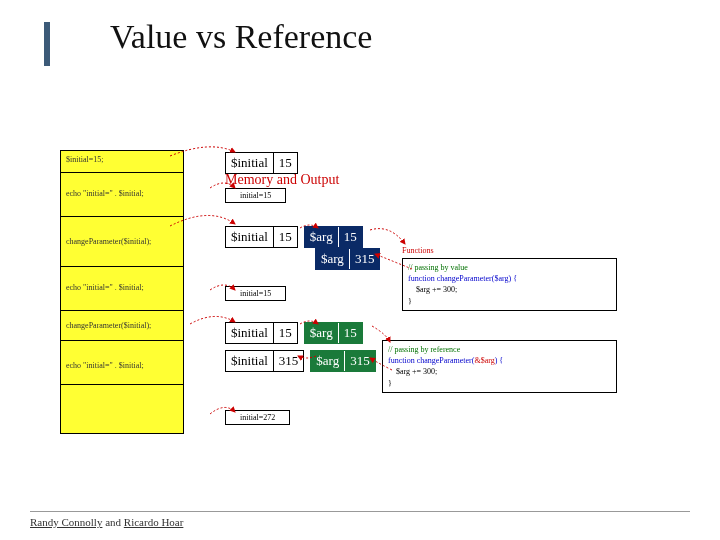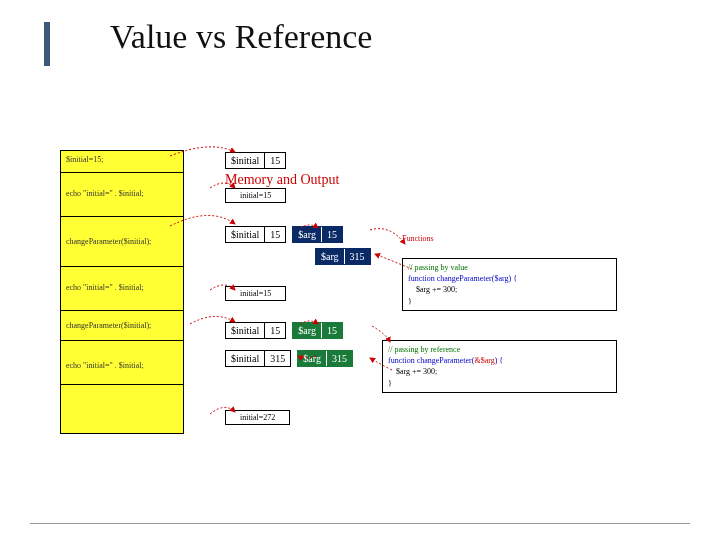--- a/index.html
+++ b/index.html
@@ -7,23 +7,23 @@
   .slide { position: relative; width: 720px; height: 540px; }
   .title-row { display: flex; align-items: flex-start; padding: 18px 0 0 44px; gap: 48px; }
   .title-bar { width: 6px; height: 44px; background: #3c5a78; margin-right: 12px; margin-top: 4px; }
   .title { font-family: "Times New Roman", serif; font-size: 34px; color: #111; }
   .diagram { position: absolute; left: 60px; top: 150px; width: 600px; }
   .code-col { position: absolute; left: 0; top: 0; width: 124px; background: #ffff33; border: 1px solid #000; }
   .code-line { font-family: "Comic Sans MS", cursive; font-size: 8px; color: #333; padding: 4px 5px; border-bottom: 1px solid #000; white-space: pre; line-height: 1.2; }
   .code-line:last-child { border-bottom: none; }
   .mem-col { position: absolute; left: 165px; top: 0; width: 280px; }
   .mem-label { position: absolute; left: 0; top: -15px; font-family: "Comic Sans MS", cursive; font-size: 14px; color: #c00; margin-top: 37px; }
-  .func-label { position: absolute; left: 342px; top: 84px; font-family: "Comic Sans MS", cursive; font-size: 8px; color: #c00; }
+  .func-label { position: absolute; left: 342px; top: 96px; font-family: "Comic Sans MS", cursive; font-size: 8px; color: #c00; }
   .memrow { position: absolute; display: flex; align-items: flex-start; gap: 6px; }
-  .box { display: inline-flex; font-family: "Comic Sans MS", cursive; font-size: 10px; border: 1px solid #000; background: #fff; }
+  .box { display: inline-flex; font-family: "Comic Sans MS", cursive; font-size: 13px; border: 1px solid #000; background: #fff; }
   .box span { padding: 2px 5px; }
   .box .sep { border-right: 1px solid #000; }
   .box.blue { background: #0a2a66; color: #fff; border-color: #0a2a66; }
   .box.blue .sep { border-right: 1px solid #fff; }
   .box.green { background: #1a7a3a; color: #fff; border-color: #1a7a3a; }
   .box.green .sep { border-right: 1px solid #fff; }
   .outbox { display: inline-block; font-family: "Comic Sans MS", cursive; font-size: 8px; border: 1px solid #000; background: #fff; padding: 2px 14px; }
   .funcbox { position: absolute; border: 1px solid #000; background: #fff; font-family: "Comic Sans MS", cursive; font-size: 8px; padding: 3px 5px; line-height: 1.4; white-space: pre; }
   .funcbox .cmt { color: #007000; }
   .funcbox .kw { color: #0000cc; }
@@ -143,14 +143,17 @@
       <path d="M240,182 Q250,176 258,182" stroke="#c00" stroke-width="1" fill="none" stroke-dasharray="2,2" marker-end="url(#ah)"></path>
       <path d="M312,184 Q326,192 330,200" stroke="#c00" stroke-width="1" fill="none" stroke-dasharray="2,2" marker-end="url(#ah)"></path>
       <path d="M332,228 Q320,222 310,216" stroke="#c00" stroke-width="1" fill="none" stroke-dasharray="2,2" marker-end="url(#ah)"></path>
       <path d="M256,214 Q246,218 238,214" stroke="#c00" stroke-width="1" fill="none" stroke-dasharray="2,2" marker-end="url(#ah)"></path>
       <path d="M150,272 Q165,260 175,270" stroke="#c00" stroke-width="1" fill="none" stroke-dasharray="2,2" marker-end="url(#ah)"></path>
     </svg>
 
   </div>
 
   <div class="footer">
+    <div>
+      <span class="u">Randy Connolly</span><span> and </span><span class="u">Ricardo Hoar</span>
+    </div>
   </div>
 </div>
 
 </body></html>

